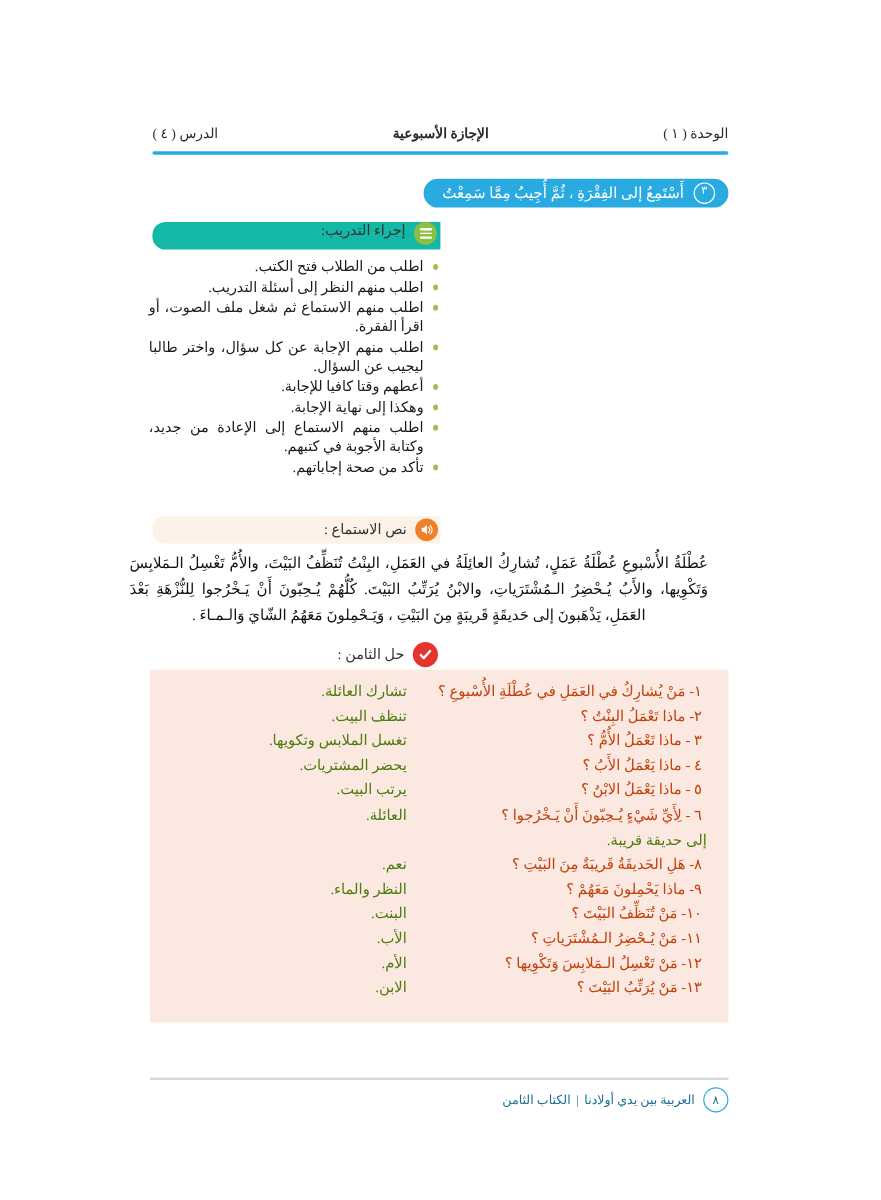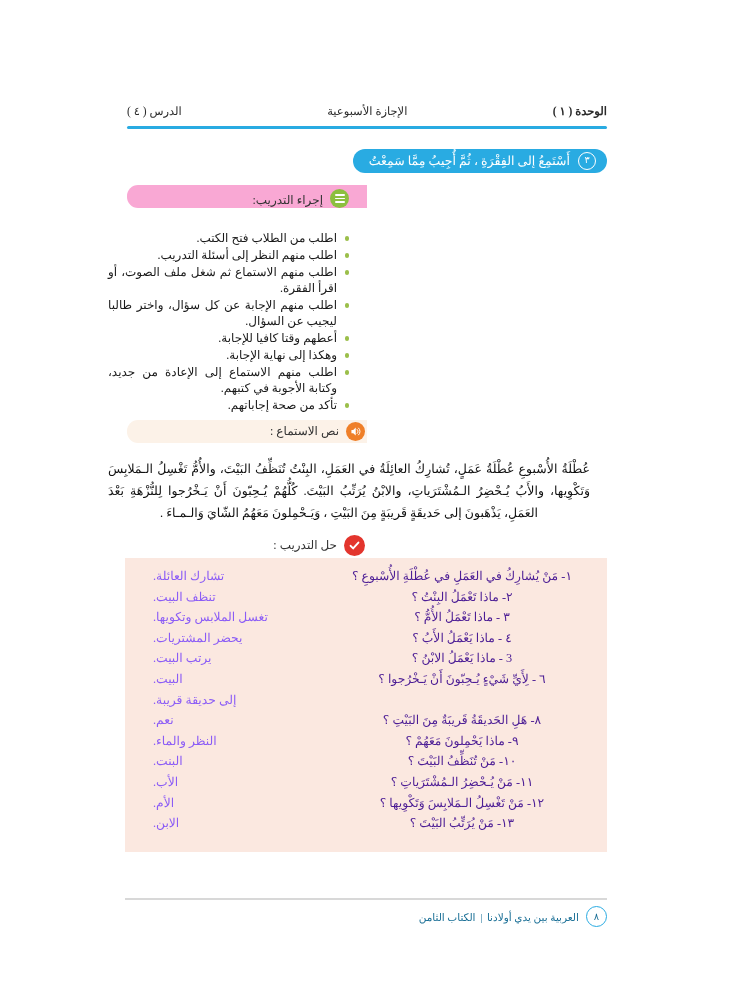--- a/index.html
+++ b/index.html
@@ -31,22 +31,22 @@
     right: 127px;
     width: 480px;
     display: flex;
     flex-direction: row;
     justify-content: space-between;
     align-items: baseline;
     font-size: 11.5px;
     color: #2b2b2b;
     letter-spacing: 0;
   }
-  .header .unit { order: 0; font-weight: bold; }
-  .header .topic { order: 1; }
+  .header .unit { order: 0; }
+  .header .topic { order: 1; font-weight: bold; }
   .header .lesson { order: 2; }
 
   .header-rule {
     position: absolute;
     top: 126px;
     right: 127px;
     width: 480px;
     height: 3px;
     background: #29abe2;
     border-radius: 2px;
@@ -90,27 +90,27 @@
     white-space: nowrap;
   }
 
   
   .proc-band {
     position: absolute;
     top: 185px;
     right: 367px;
     width: 240px;
     height: 23px;
-    background: #f9a8d4;
+    background: #14b8a6;
     border-radius: 11px 0 0 11px;
     display: flex;
-    align-items: flex-end;
+    align-items: flex-start;
     justify-content: flex-start;
     gap: 7px;
-    padding-right: 18px;
+    padding-right: 3px;
     box-sizing: border-box;
   }
   .icon-circle {
     width: 19px;
     height: 19px;
     border-radius: 50%;
     flex: 0 0 auto;
     display: flex;
     flex-direction: column;
     align-items: center;
@@ -130,21 +130,21 @@
     color: #333333;
   }
 
   
   .bullets {
     position: absolute;
     top: 214px;
     right: 367px;
     width: 243px;
     list-style: none;
-    margin: 16px;
+    margin: 0;
     padding: 0;
     font-size: 12px;
     line-height: 16px;
     color: #1a1a1a;
   }
   .bullets li {
     position: relative;
     padding-right: 14px;
     margin-bottom: 1px;
     text-align: justify;
@@ -157,21 +157,21 @@
     top: 6px;
     width: 4.5px;
     height: 4.5px;
     border-radius: 50%;
     background: #9bbf4a;
   }
 
   
   .listen-band {
     position: absolute;
-    top: 420px;
+    top: 430px;
     right: 367px;
     width: 240px;
     height: 23px;
     background: #fcf2e8;
     border-radius: 11px 0 0 11px;
     display: flex;
     align-items: center;
     justify-content: flex-start;
     gap: 7px;
     padding-right: 2px;
@@ -239,32 +239,32 @@
     gap: 0;
   }
   .qa-row {
     display: flex;
     flex-direction: row;
     align-items: baseline;
     height: 20.6px;
   }
   .qa-q {
     flex: 0 0 250px;
-    text-align: center;
+    text-align: right;
     font-size: 12.3px;
-    color: #4c1d95;
+    color: #c2410c;
     white-space: nowrap;
     padding-right: 4px;
     box-sizing: border-box;
   }
   .qa-a {
     flex: 1 1 auto;
-    text-align: left;
+    text-align: right;
     font-size: 12.3px;
-    color: #8b5cf6;
+    color: #4d7c0f;
     white-space: nowrap;
     padding-left: 10px;
     box-sizing: border-box;
   }
 
   
   .footer-rule {
     position: absolute;
     top: 898px;
     right: 127px;
@@ -353,21 +353,21 @@
   </div>
 
   <div class="listen-text">عُطْلَةُ الأُسْبوعِ عُطْلَةُ عَمَلٍ، تُشارِكُ العائِلَةُ في العَمَلِ، البِنْتُ تُنَظِّفُ البَيْتَ، والأُمُّ تَغْسِلُ الـمَلابِسَ وَتَكْوِيها، والأَبُ يُـحْضِرُ الـمُشْتَرَياتِ، والابْنُ يُرَتِّبُ البَيْتَ. كُلُّهُمْ يُـحِبّونَ أَنْ يَـخْرُجوا لِلنُّزْهَةِ بَعْدَ العَمَلِ، يَذْهَبونَ إلى حَديقَةٍ قَريبَةٍ مِنَ البَيْتِ ، وَيَـحْمِلونَ مَعَهُمُ الشّايَ وَالـمـاءَ .</div>
 
   <div class="solve-band">
     <span class="icon-red">
       <svg width="13" height="13" viewBox="0 0 16 16" aria-hidden="true">
         <path d="M3.2 8.4 L6.3 11.6 L12.8 4.4" stroke="#ffffff" stroke-width="2.4" fill="none" stroke-linecap="round" stroke-linejoin="round"></path>
       </svg>
     </span>
-    <span class="band-label">حل التدريب :</span>
+    <span class="band-label">حل الثامن :</span>
   </div>
 
   <div class="qa-box">
     <div class="qa-rows">
       <div class="qa-row">
         <span class="qa-q">١-  مَنْ يُشارِكُ في العَمَلِ في عُطْلَةِ الأُسْبوعِ ؟</span>
         <span class="qa-a">تشارك العائلة.</span>
       </div>
       <div class="qa-row">
         <span class="qa-q">٢- ماذا تَعْمَلُ البِنْتُ ؟</span>
@@ -375,26 +375,26 @@
       </div>
       <div class="qa-row">
         <span class="qa-q">٣ - ماذا تَعْمَلُ الأُمُّ ؟</span>
         <span class="qa-a">تغسل الملابس وتكويها.</span>
       </div>
       <div class="qa-row">
         <span class="qa-q">٤ - ماذا يَعْمَلُ الأَبُ ؟</span>
         <span class="qa-a">يحضر المشتريات.</span>
       </div>
       <div class="qa-row">
-        <span class="qa-q">3 - ماذا يَعْمَلُ الابْنُ ؟</span>
+        <span class="qa-q">٥ - ماذا يَعْمَلُ الابْنُ ؟</span>
         <span class="qa-a">يرتب البيت.</span>
       </div>
       <div class="qa-row">
         <span class="qa-q">٦ -  لِأَيِّ شَيْءٍ يُـحِبّونَ أَنْ يَـخْرُجوا ؟</span>
-        <span class="qa-a">البيت.</span>
+        <span class="qa-a">العائلة.</span>
       </div>
       <div class="qa-row">
         <span class="qa-a">إلى حديقة قريبة.</span>
       </div>
       <div class="qa-row">
         <span class="qa-q">٨-  هَلِ الحَديقَةُ قَريبَةٌ مِنَ البَيْتِ ؟</span>
         <span class="qa-a">نعم.</span>
       </div>
       <div class="qa-row">
         <span class="qa-q">٩- ماذا يَحْمِلونَ مَعَهُمْ ؟</span>

